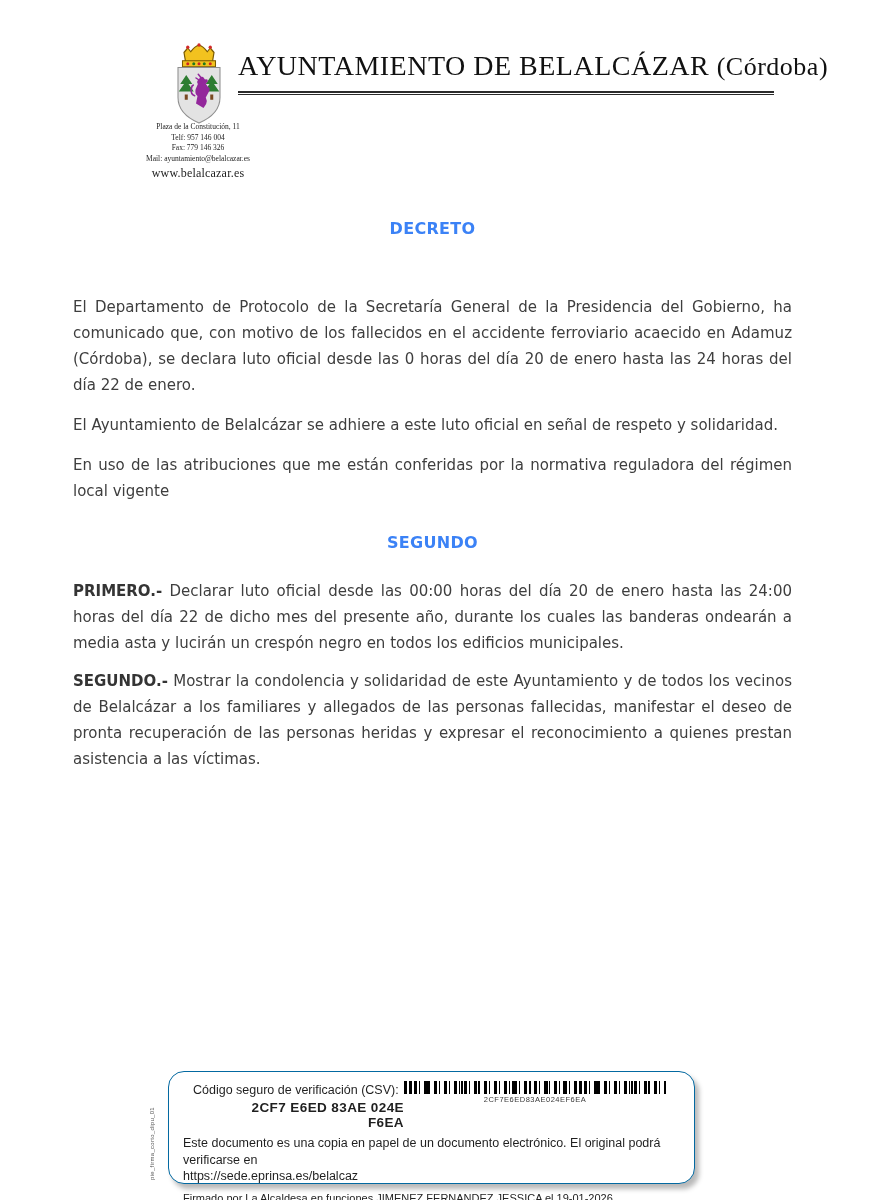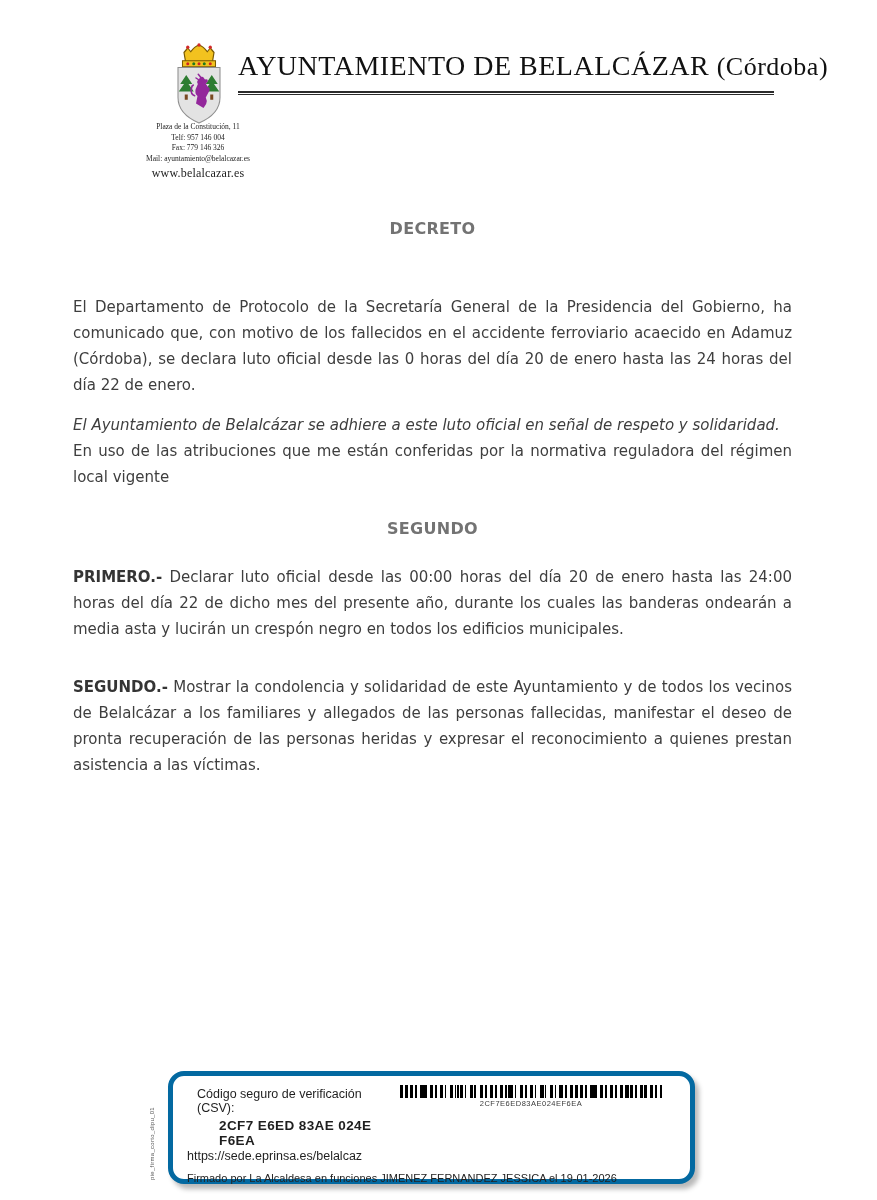--- a/index.html
+++ b/index.html
@@ -37,47 +37,47 @@
   }
 
   
   .doc-body {
     position:absolute; left:73px; top:216px; width:719px;
     font-size:15px; line-height:26px; color:#3e3e3e;
     text-align:justify;
   }
   .center-head {
     text-align:center; font-weight:bold; font-size:16px;
-    color:#737373; letter-spacing:0.3px;
+    color:#3b82f6; letter-spacing:0.3px;
   }
   .h-decreto { margin-bottom:52px; }
   .p1 { margin-bottom:14px;margin-top:18px; }
-  .p2 { margin-bottom:0;font-style:italic; }
+  .p2 { margin-bottom:14px; }
   .p3 { margin-bottom:26px; }
   .h-resuelvo { margin-bottom:22px; }
-  .item1 { margin-bottom:32px; }
+  .item1 { margin-bottom:12px; }
   .item2 { margin-bottom:42px; }
   .item-label { font-weight:bold; color:#343434; }
   .closing { text-indent:56px; margin-top:24px; }
 
   
   .csv-box {
     position:absolute; left:168px; top:1071px; width:527px; height:113px;
     background:#fff;
-    border:5px solid #0369a1;
+    border:1px solid #0369a1;
     border-radius:16px;
     box-shadow:4px 5px 5px #b9b9b9;
     padding:9px 16px 9px 14px;
     font-family:"Liberation Sans", sans-serif;
     color:#1f1f1f;
   }
   .csv-row { display:flex; justify-content:space-between; align-items:flex-start; }
   .csv-left { padding-left:10px; padding-top:2px; }
   .csv-label { font-size:12.5px; }
-  .csv-code { font-size:13.5px; font-weight:bold; letter-spacing:0.4px; margin-top:3px; margin-left:22px; }
+  .csv-code { font-size:13.5px; font-weight:bold; letter-spacing:0.4px; margin-top:3px; margin-left:22px;text-align:right; }
   .barcode-wrap { width:262px; margin-right:12px; text-align:center; }
   .barcode {
     height:13px; width:262px;
     background:
       repeating-linear-gradient(90deg, #000 0 1.5px, transparent 1.5px 5px),
       repeating-linear-gradient(90deg, #000 0 3px, transparent 3px 10px),
       repeating-linear-gradient(90deg, transparent 0 6px, #000 6px 8px, transparent 8px 17px);
   }
   .barcode-num { font-size:7.5px; letter-spacing:0.5px; color:#3a3a3a; margin-top:1px; }
   .copy-notice { font-size:12.5px; line-height:1.32; margin-top:5px; }
@@ -167,19 +167,20 @@
     <div class="csv-row">
       <div class="csv-left">
         <div class="csv-label">Código seguro de verificación (CSV):</div>
         <div class="csv-code">2CF7 E6ED 83AE 024E F6EA</div>
       </div>
       <div class="barcode-wrap">
         <div class="barcode"></div>
         <div class="barcode-num">2CF7E6ED83AE024EF6EA</div>
       </div>
     </div>
+    <div class="copy-notice">Este documento es una copia en papel de un documento electrónico. El original podrá verificarse en</div>
     <div class="verify-url">https://sede.eprinsa.es/belalcaz</div>
     <div class="signed-by">Firmado por La Alcaldesa en funciones JIMENEZ FERNANDEZ JESSICA el 19-01-2026</div>
   </div>
 
   <div class="side-code">pie_firma_corto_dipu_01</div>
 
 </div>
 
 </body></html>

